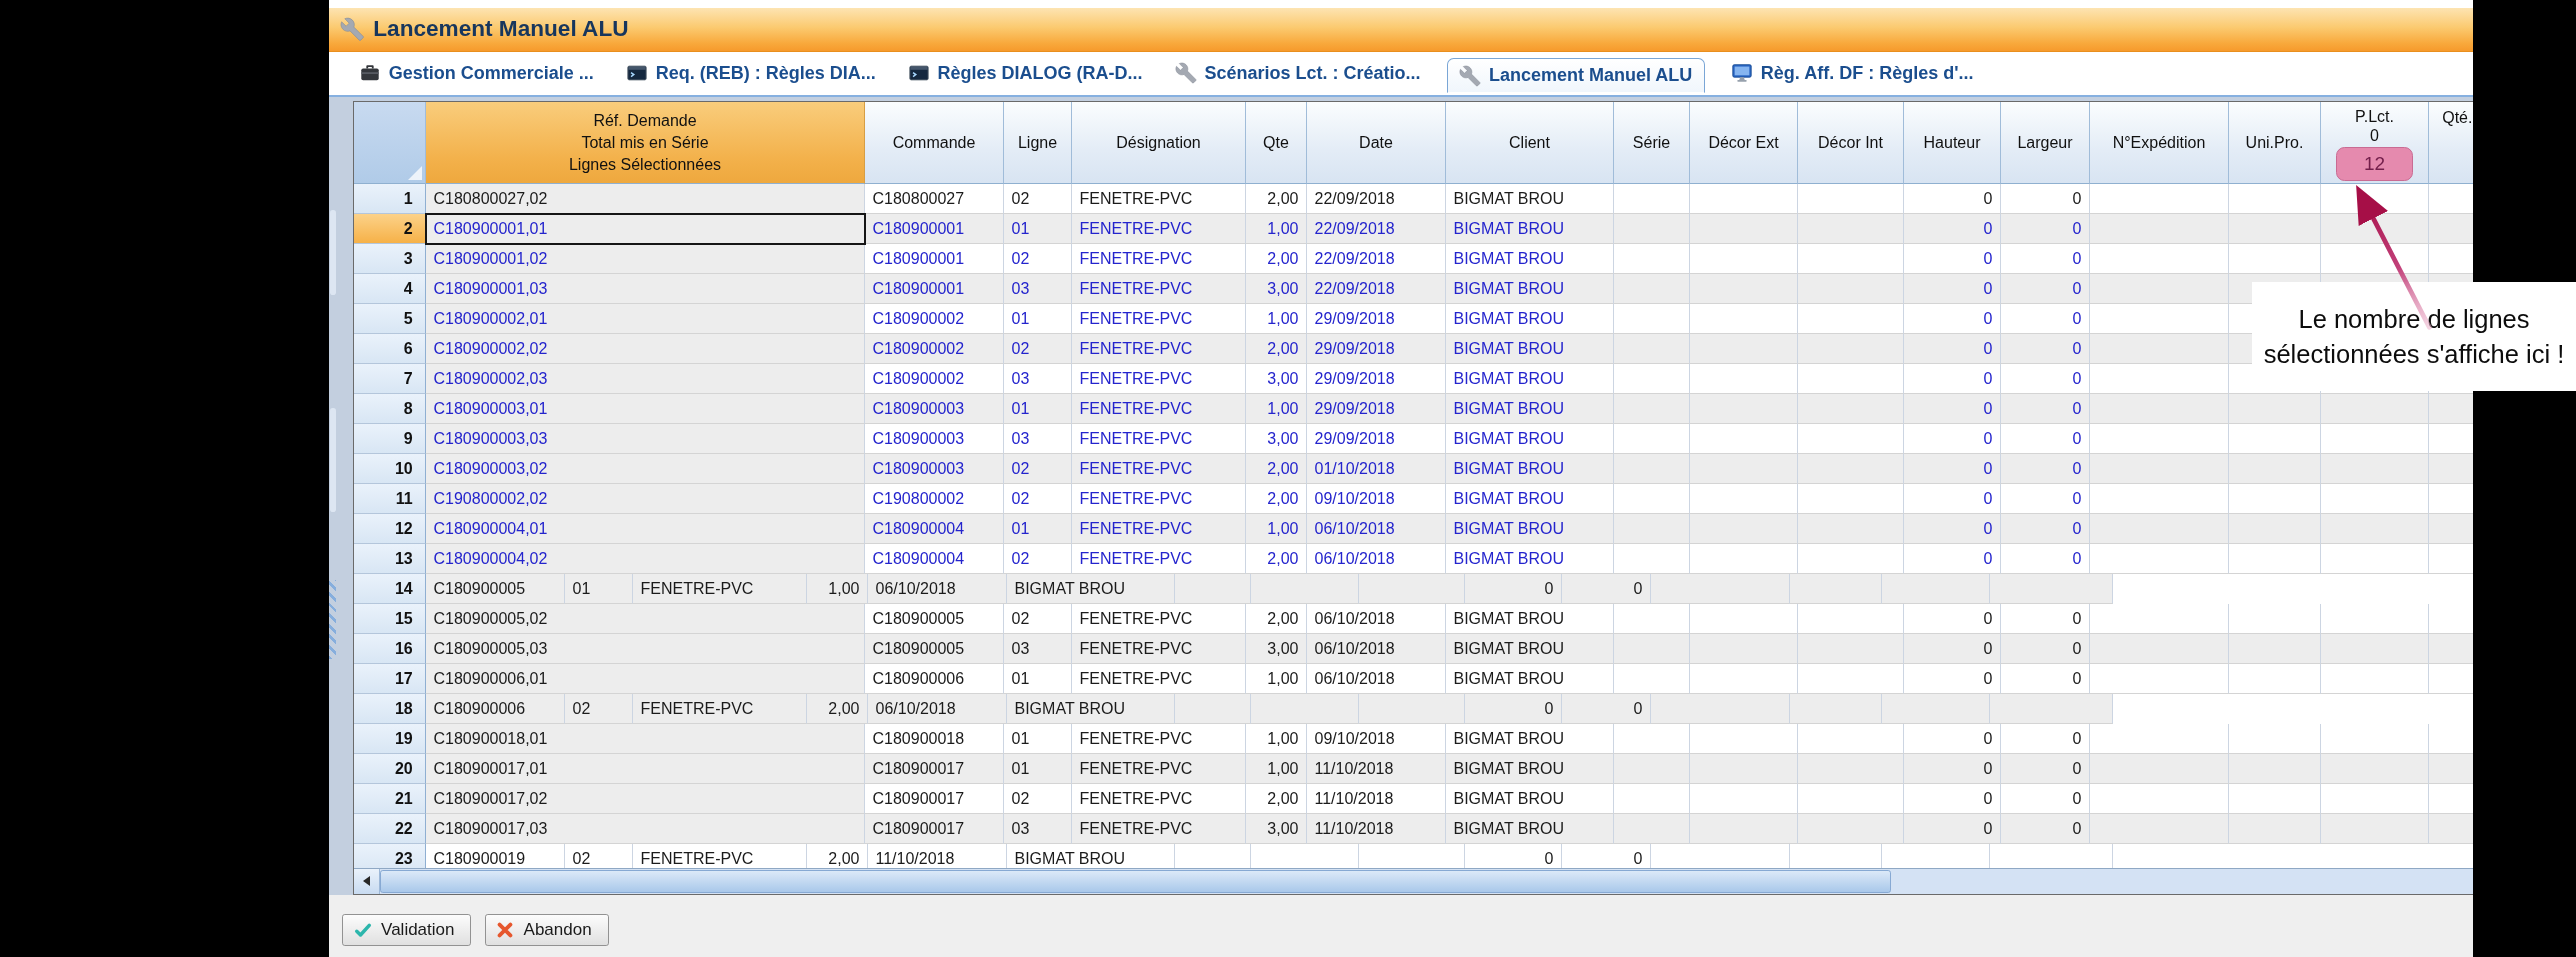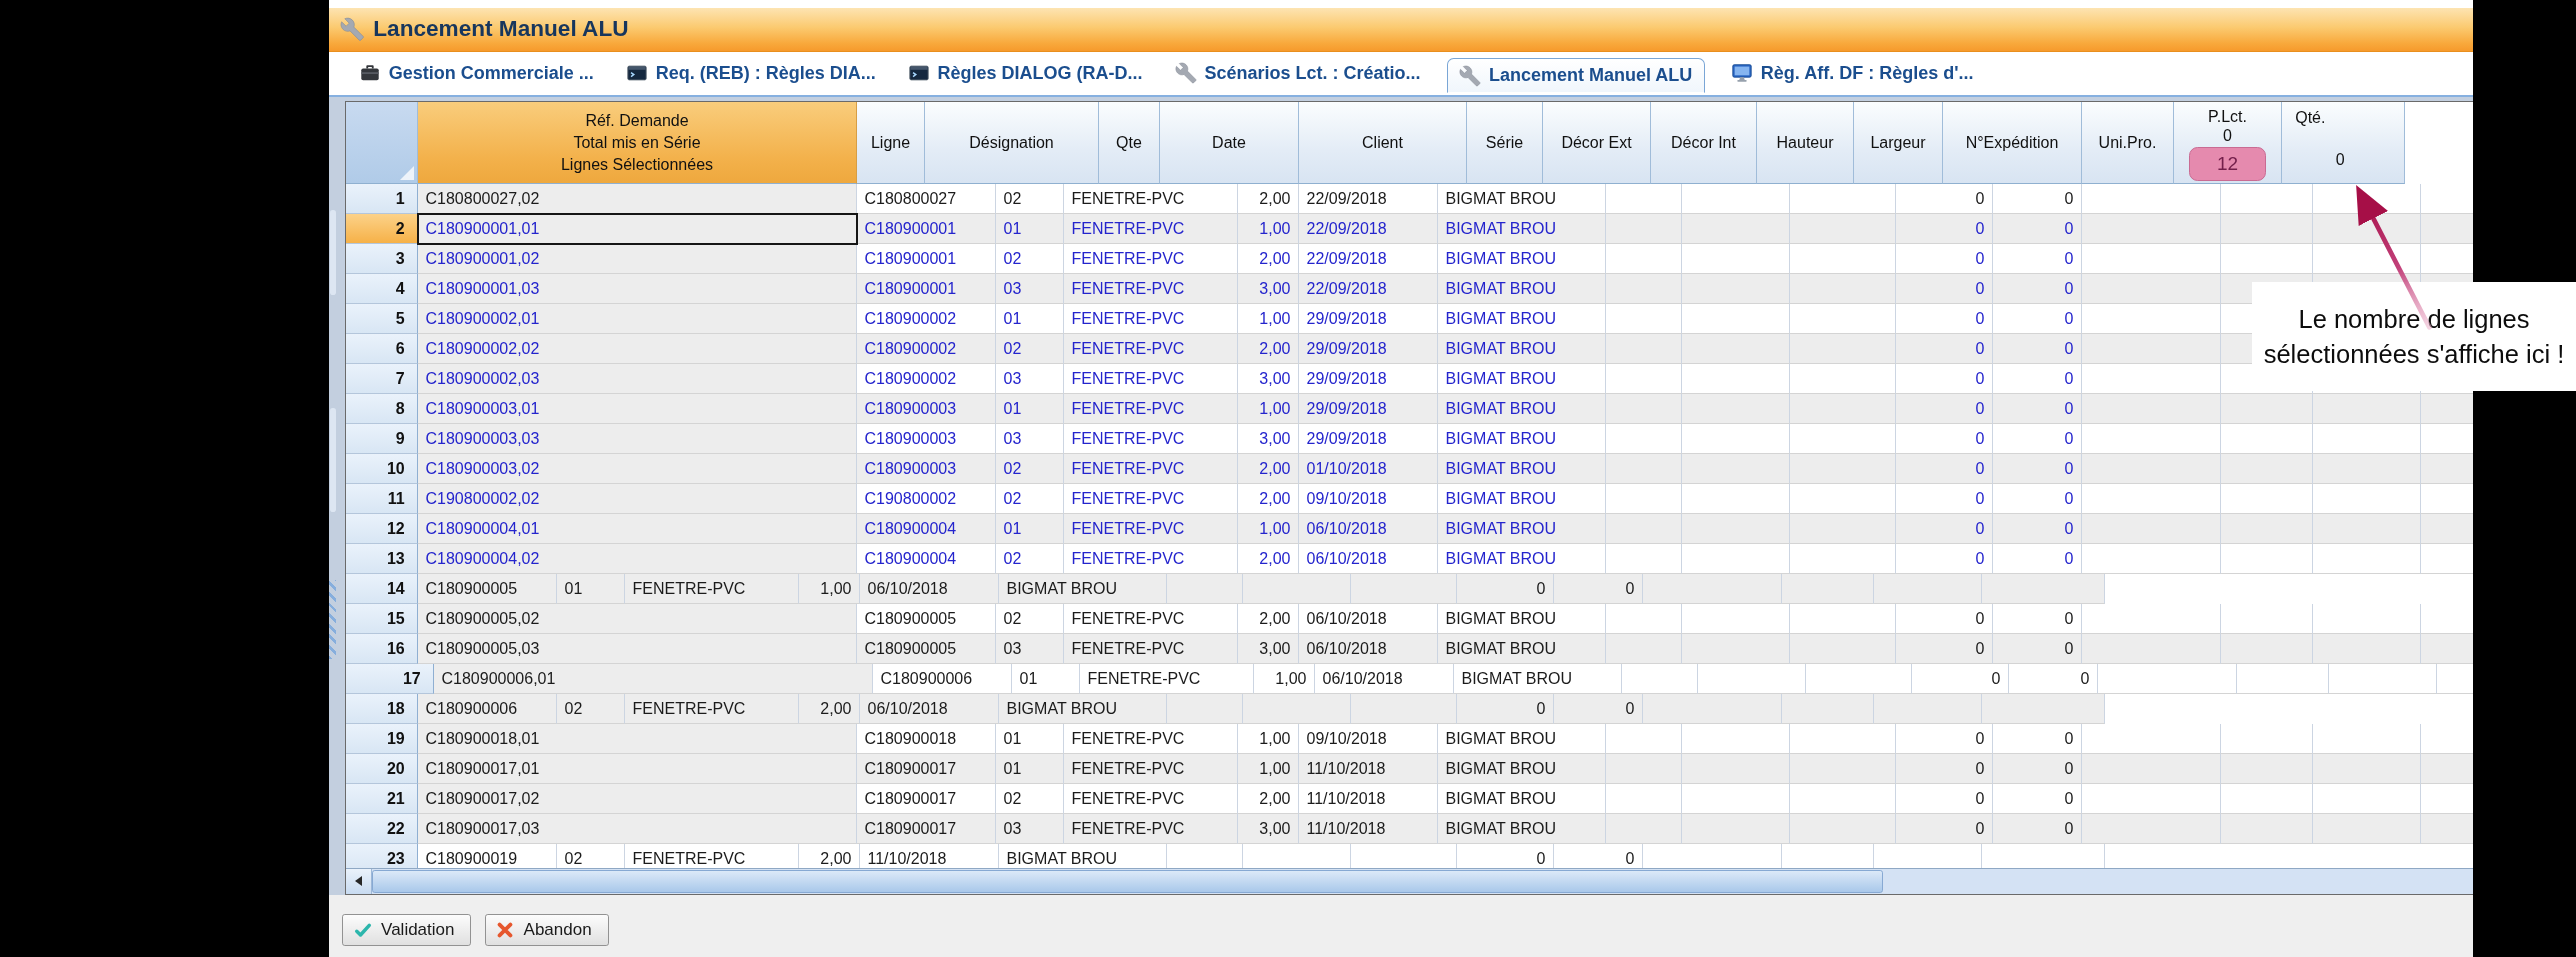--- a/index.html
+++ b/index.html
@@ -21,21 +21,21 @@
   .tab .ticon,.tab .ticon svg{width:22px;height:22px;display:block;}
   .tab.active{border:0.9px solid #7aa6d6;border-bottom:0.9px solid #ffffff;border-radius:6.6px 6.6px 0 0;
     background:linear-gradient(#ffffff,#f0f6fc);position:relative;top:2.8px;padding:5.7px 11.3px;}
   .blueline{height:2.8px;background:#86b0e0;}
 
   
   .content{position:relative;height:798px;background:#c3cfdf;}
   .splitter-mark{position:absolute;left:0.9px;width:5.7px;border-radius:2.8px;background:#dde6f2;}
   .splitter-dash{position:absolute;left:0;top:483px;width:6.6px;height:79px;
     background:repeating-linear-gradient(45deg,#86aedd 0 2.8px,transparent 2.8px 7.5px);}
-  .grid-frame{position:absolute;left:16px;top:3.8px;width:2137px;height:794px;border:1.9px solid #6a6a6a;
+  .grid-frame{position:absolute;left:24px;top:3.8px;width:2137px;height:794px;border:1.9px solid #6a6a6a;
     background:#ffffff;box-sizing:border-box;display:flex;flex-direction:column;overflow:hidden;}
   .hrow{display:flex;height:82px;flex:none;width:2198px;}
   .hcell{box-sizing:border-box;flex:none;border-right:0.9px solid #a0bcd9;border-bottom:0.9px solid #8fb0d0;
     background:linear-gradient(#fbfdfe,#e3ecf6 60%,#d8e4f2);display:flex;flex-direction:column;
     align-items:center;justify-content:center;font-size:16px;color:#111;overflow:hidden;white-space:nowrap;}
   .hcell.corner{background:linear-gradient(#c8daf0,#b0cbe8);position:relative;}
   .corner-tri{position:absolute;right:2.8px;bottom:2.8px;width:0;height:0;
     border-left:14px solid transparent;border-bottom:14px solid #edf3fa;}
   .hcell.orange{background:linear-gradient(#f9cd7c,#f3b14b 70%,#eea83e);border-right:0.9px solid #d79e44;}
   .hline{line-height:22px;}
@@ -165,20 +165,23 @@
       <div class="grid-frame">
         <div class="hrow">
             <div class="hcell corner" style="width: 72px;">
               <span class="corner-tri"></span>
             </div>
             <div class="hcell orange" style="width: 439px;">
               <div class="hline">Réf. Demande</div>
               <div class="hline">Total mis en Série</div>
               <div class="hline">Lignes Sélectionnées</div>
             </div>
+            <div class="hcell" style="width: 139px;">
+              <span>Commande</span>
+            </div>
             <div class="hcell" style="width: 68px;">
               <span>Ligne</span>
             </div>
             <div class="hcell" style="width: 174px;">
               <span>Désignation</span>
             </div>
             <div class="hcell" style="width: 61px;">
               <span>Qte</span>
             </div>
             <div class="hcell" style="width: 139px;">
@@ -516,21 +519,21 @@
               <div class="cell a-left" style="width: 108px;"></div>
               <div class="cell a-left" style="width: 106px;"></div>
               <div class="cell a-right" style="width: 97px;">0</div>
               <div class="cell a-right" style="width: 89px;">0</div>
               <div class="cell a-left" style="width: 139px;"></div>
               <div class="cell a-left" style="width: 92px;"></div>
               <div class="cell a-center" style="width: 108px;"></div>
               <div class="cell a-right" style="width: 123px;"></div>
             </div>
             <div class="grow">
-              <div class="rnum" style="width: 88px;">17</div>
+              <div class="rnum" style="width: 72px;">17</div>
               <div class="cell a-left refcol" style="width: 439px;">C180900006,01</div>
               <div class="cell a-left" style="width: 139px;">C180900006</div>
               <div class="cell a-left" style="width: 68px;">01</div>
               <div class="cell a-left" style="width: 174px;">FENETRE-PVC</div>
               <div class="cell a-right" style="width: 61px;">1,00</div>
               <div class="cell a-left" style="width: 139px;">06/10/2018</div>
               <div class="cell a-left" style="width: 168px;">BIGMAT BROU</div>
               <div class="cell a-left" style="width: 76px;"></div>
               <div class="cell a-left" style="width: 108px;"></div>
               <div class="cell a-left" style="width: 106px;"></div>

